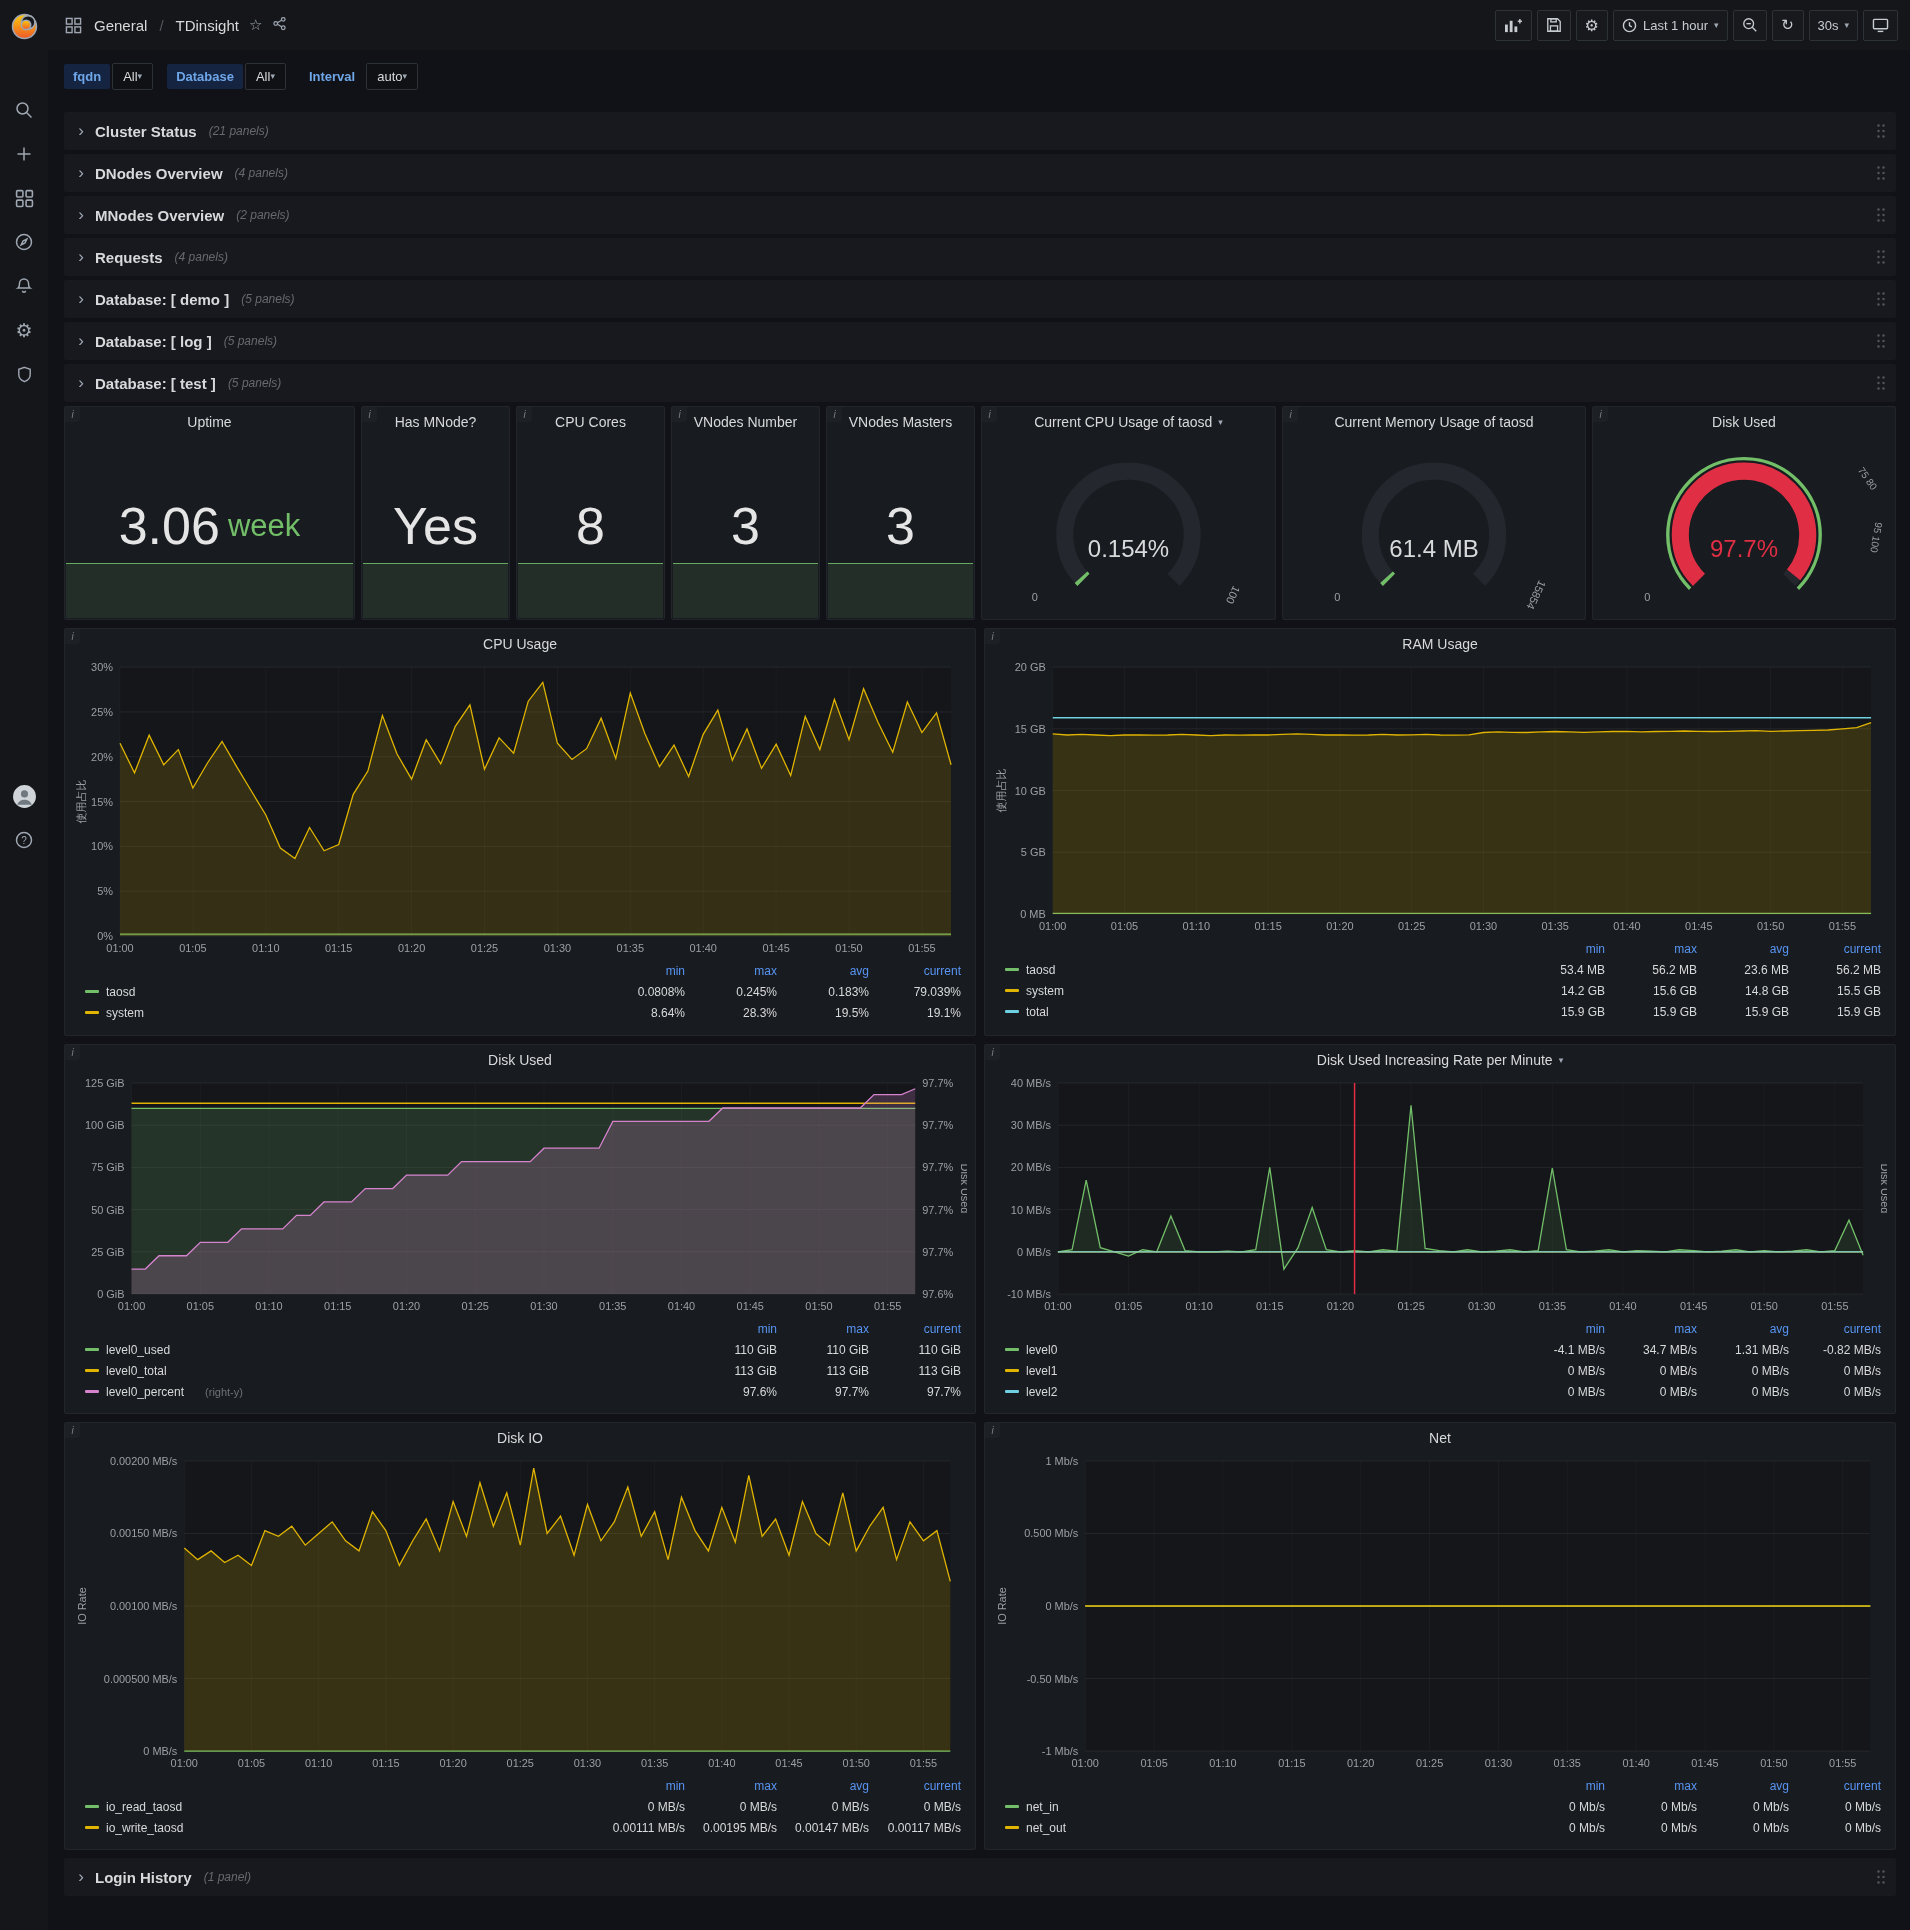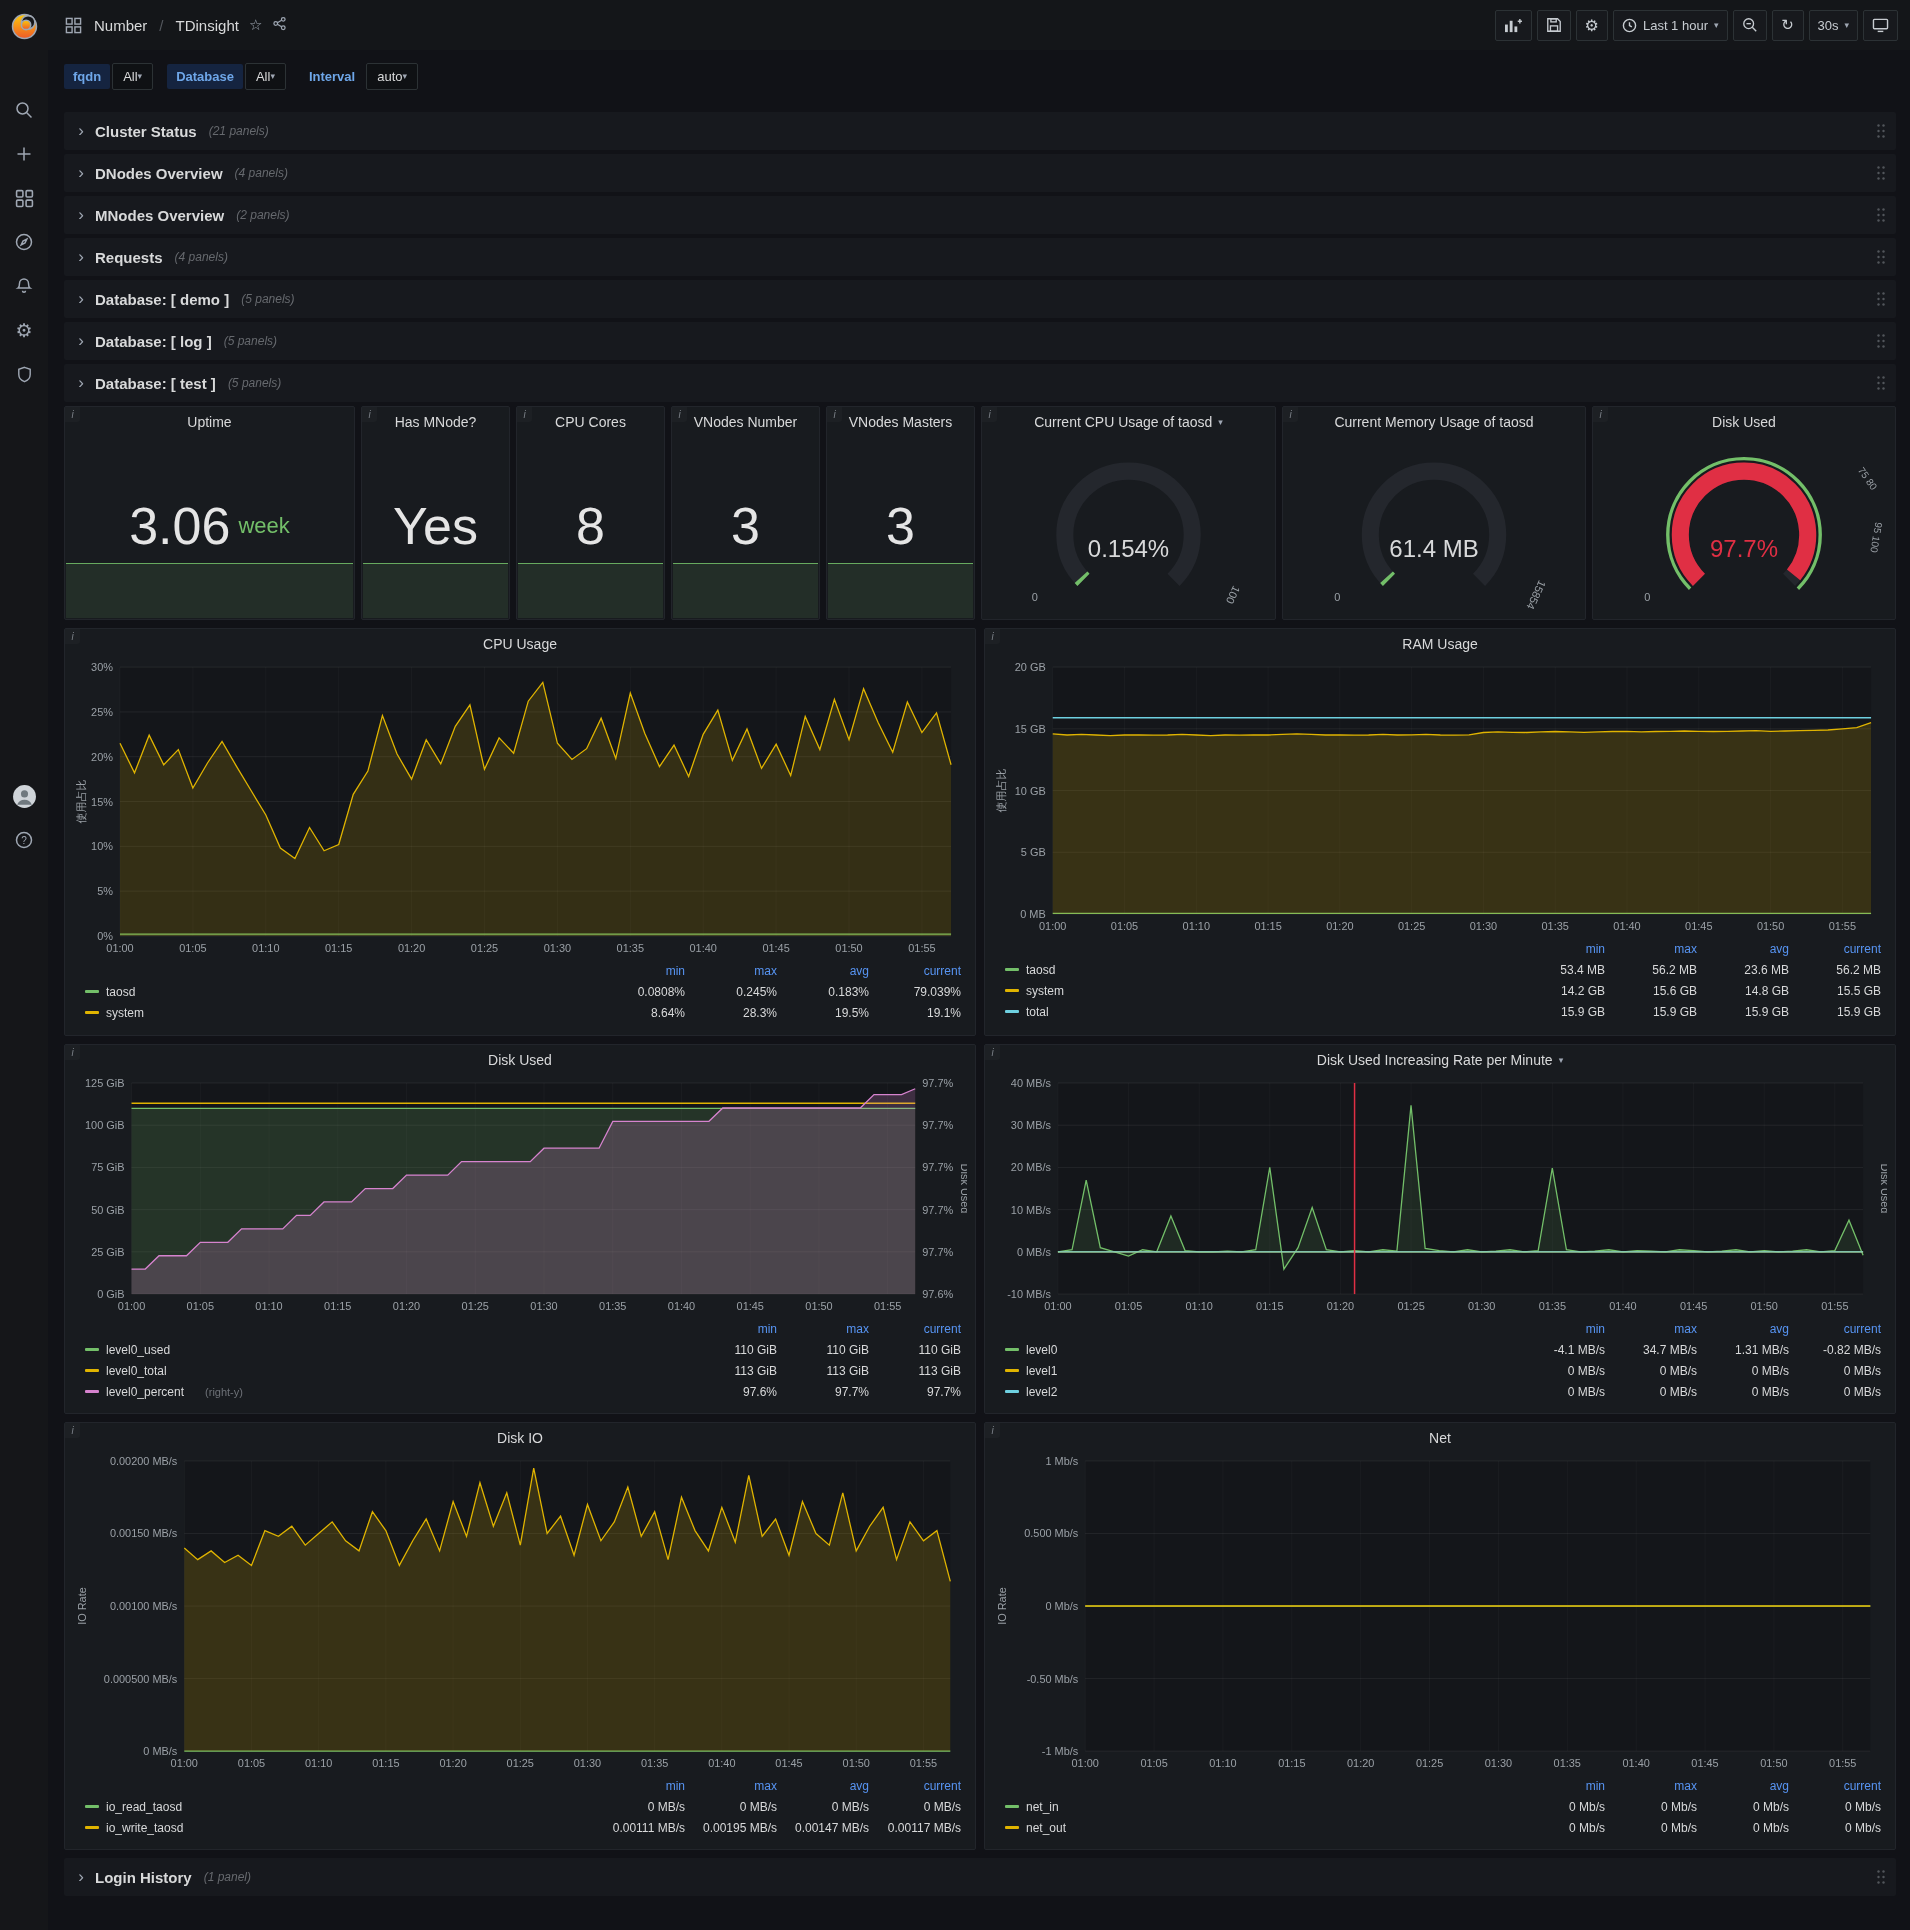--- a/index.html
+++ b/index.html
@@ -42,21 +42,21 @@
 .row-count{font-style:italic;font-size:12px;color:#66696e;margin-left:12px}
 .drag-handle{margin-left:auto;opacity:.85;cursor:grab;display:flex}
 
 .panel{position:relative;background:#181b1f;border:1px solid #22252b;border-radius:2px}
 .panel-info{position:absolute;top:0;left:0;width:15px;height:15px;background:#1d2024;color:#7b8087;font-size:10px;font-style:italic;display:flex;align-items:center;justify-content:center;border-radius:0 0 3px 0;z-index:3;cursor:pointer}
 .panel-header{height:30px;display:flex;align-items:center;justify-content:center;gap:6px;font-size:14px;color:#d8d9da;cursor:pointer;white-space:nowrap}
 
 .stats-row{display:flex;gap:6px;height:214px;margin-bottom:8px}
 .stat-body{position:absolute;top:26px;left:0;right:0;bottom:0;display:flex;align-items:center;justify-content:center}
 .stat-value{font-size:52px;font-weight:500;color:#e5e5e5}
-.stat-unit{font-size:22px;font-weight:500;color:#73bf69;margin-left:8px}
+.stat-unit{font-size:31px;font-weight:500;color:#73bf69;margin-left:8px}
 .sparkline{position:absolute;left:1px;right:1px;bottom:1px;height:26%;background:rgba(115,191,105,0.12);border-top:1px solid rgba(115,191,105,0.85)}
 .gauge-body{position:absolute;top:30px;left:0;right:0;bottom:0}
 .gauge-svg{width:100%;height:100%}
 .gauge-value{position:absolute;left:0;right:0;top:54%;text-align:center;font-size:24px;font-weight:500}
 .gauge-min,.gauge-max,.g-th{position:absolute;font-size:11px;color:#9aa0a6}
 .gauge-min{left:17%;bottom:9%}
 .gauge-max{right:11%;bottom:10%;transform:rotate(115deg)}
 .g-th{font-size:10px}
 .g-th1{right:5%;top:20%;transform:rotate(55deg)}
 .g-th2{right:1%;top:52%;transform:rotate(100deg)}
@@ -151,21 +151,21 @@
     <header class="topbar">
       <div class="tb-left">
         <span class="side-icon" style="width:22px;height:22px">
             <svg width="17" height="17" viewBox="0 0 18 18">
               <rect x="1.5" y="1.5" width="6" height="6"></rect>
               <rect x="10.5" y="1.5" width="6" height="6"></rect>
               <rect x="1.5" y="10.5" width="6" height="6"></rect>
               <rect x="10.5" y="10.5" width="6" height="6"></rect>
             </svg>
           </span>
-        <span class="crumb">Number</span>
+        <span class="crumb">General</span>
         <span class="crumb crumb-sep">/</span>
         <span class="crumb">TDinsight</span>
         <span class="tb-ico">☆</span>
         <span class="tb-ico"><svg width="15" height="15" viewBox="0 0 18 18" style="stroke:#9fa7b3;fill:none;stroke-width:1.5">
               <circle cx="13.5" cy="4" r="2.2"></circle>
               <circle cx="4.5" cy="9" r="2.2"></circle>
               <circle cx="13.5" cy="14" r="2.2"></circle>
               <line x1="6.5" y1="8" x2="11.5" y2="5"></line>
               <line x1="6.5" y1="10" x2="11.5" y2="13"></line>
             </svg></span>

